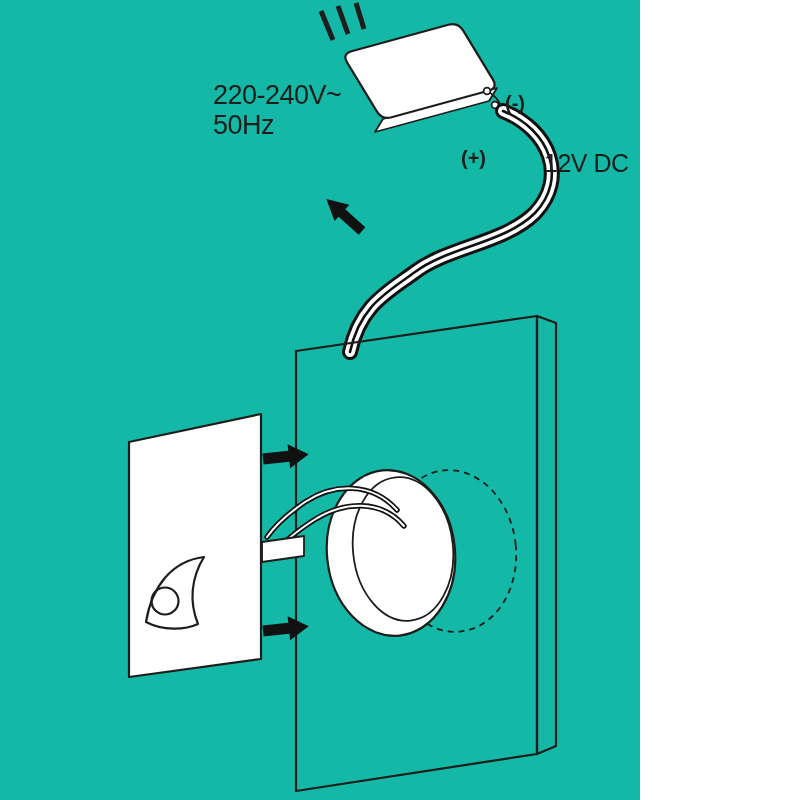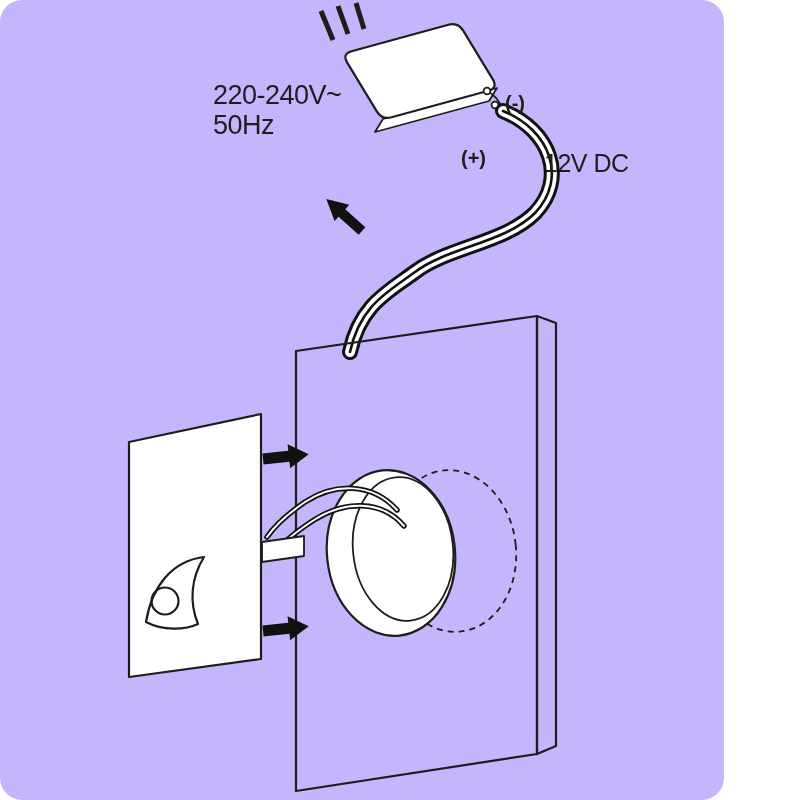--- a/index.html
+++ b/index.html
@@ -1,22 +1,21 @@
 <!DOCTYPE html>
 <html><head>
 <meta charset="utf-8">
 <style>
   html, body { margin: 0; padding: 0; background: #ffffff; }
   .stage {
-    width: 724px; height: 800px;
+    width: 640px; height: 800px;
     position: relative;
-    background: #c4b5fd;
+    background: #14b8a6;
     font-family: "Liberation Sans", sans-serif;
     overflow: hidden;
-    border-radius: 22px;
   }
   svg { display: block; }
   .ln  { fill: none; stroke: #1d1d1b; stroke-width: 2.2; stroke-linejoin: round; }
   .ln-thin { fill: none; stroke: #1d1d1b; stroke-width: 1.8; stroke-linejoin: round; }
   .white-fill { fill: #ffffff; }
   .dashed { fill: none; stroke: #1d1d1b; stroke-width: 1.8; stroke-dasharray: 6 5; }
   .pin { stroke: #1d1d1b; stroke-width: 5; stroke-linecap: butt; }
   .cable-outer  { fill: none; stroke: #111111; stroke-width: 16; stroke-linecap: round; }
   .cable-inner  { fill: none; stroke: #ffffff; stroke-width: 10; stroke-linecap: round; }
   .cable-center { fill: none; stroke: #111111; stroke-width: 2.6; stroke-linecap: round; }

